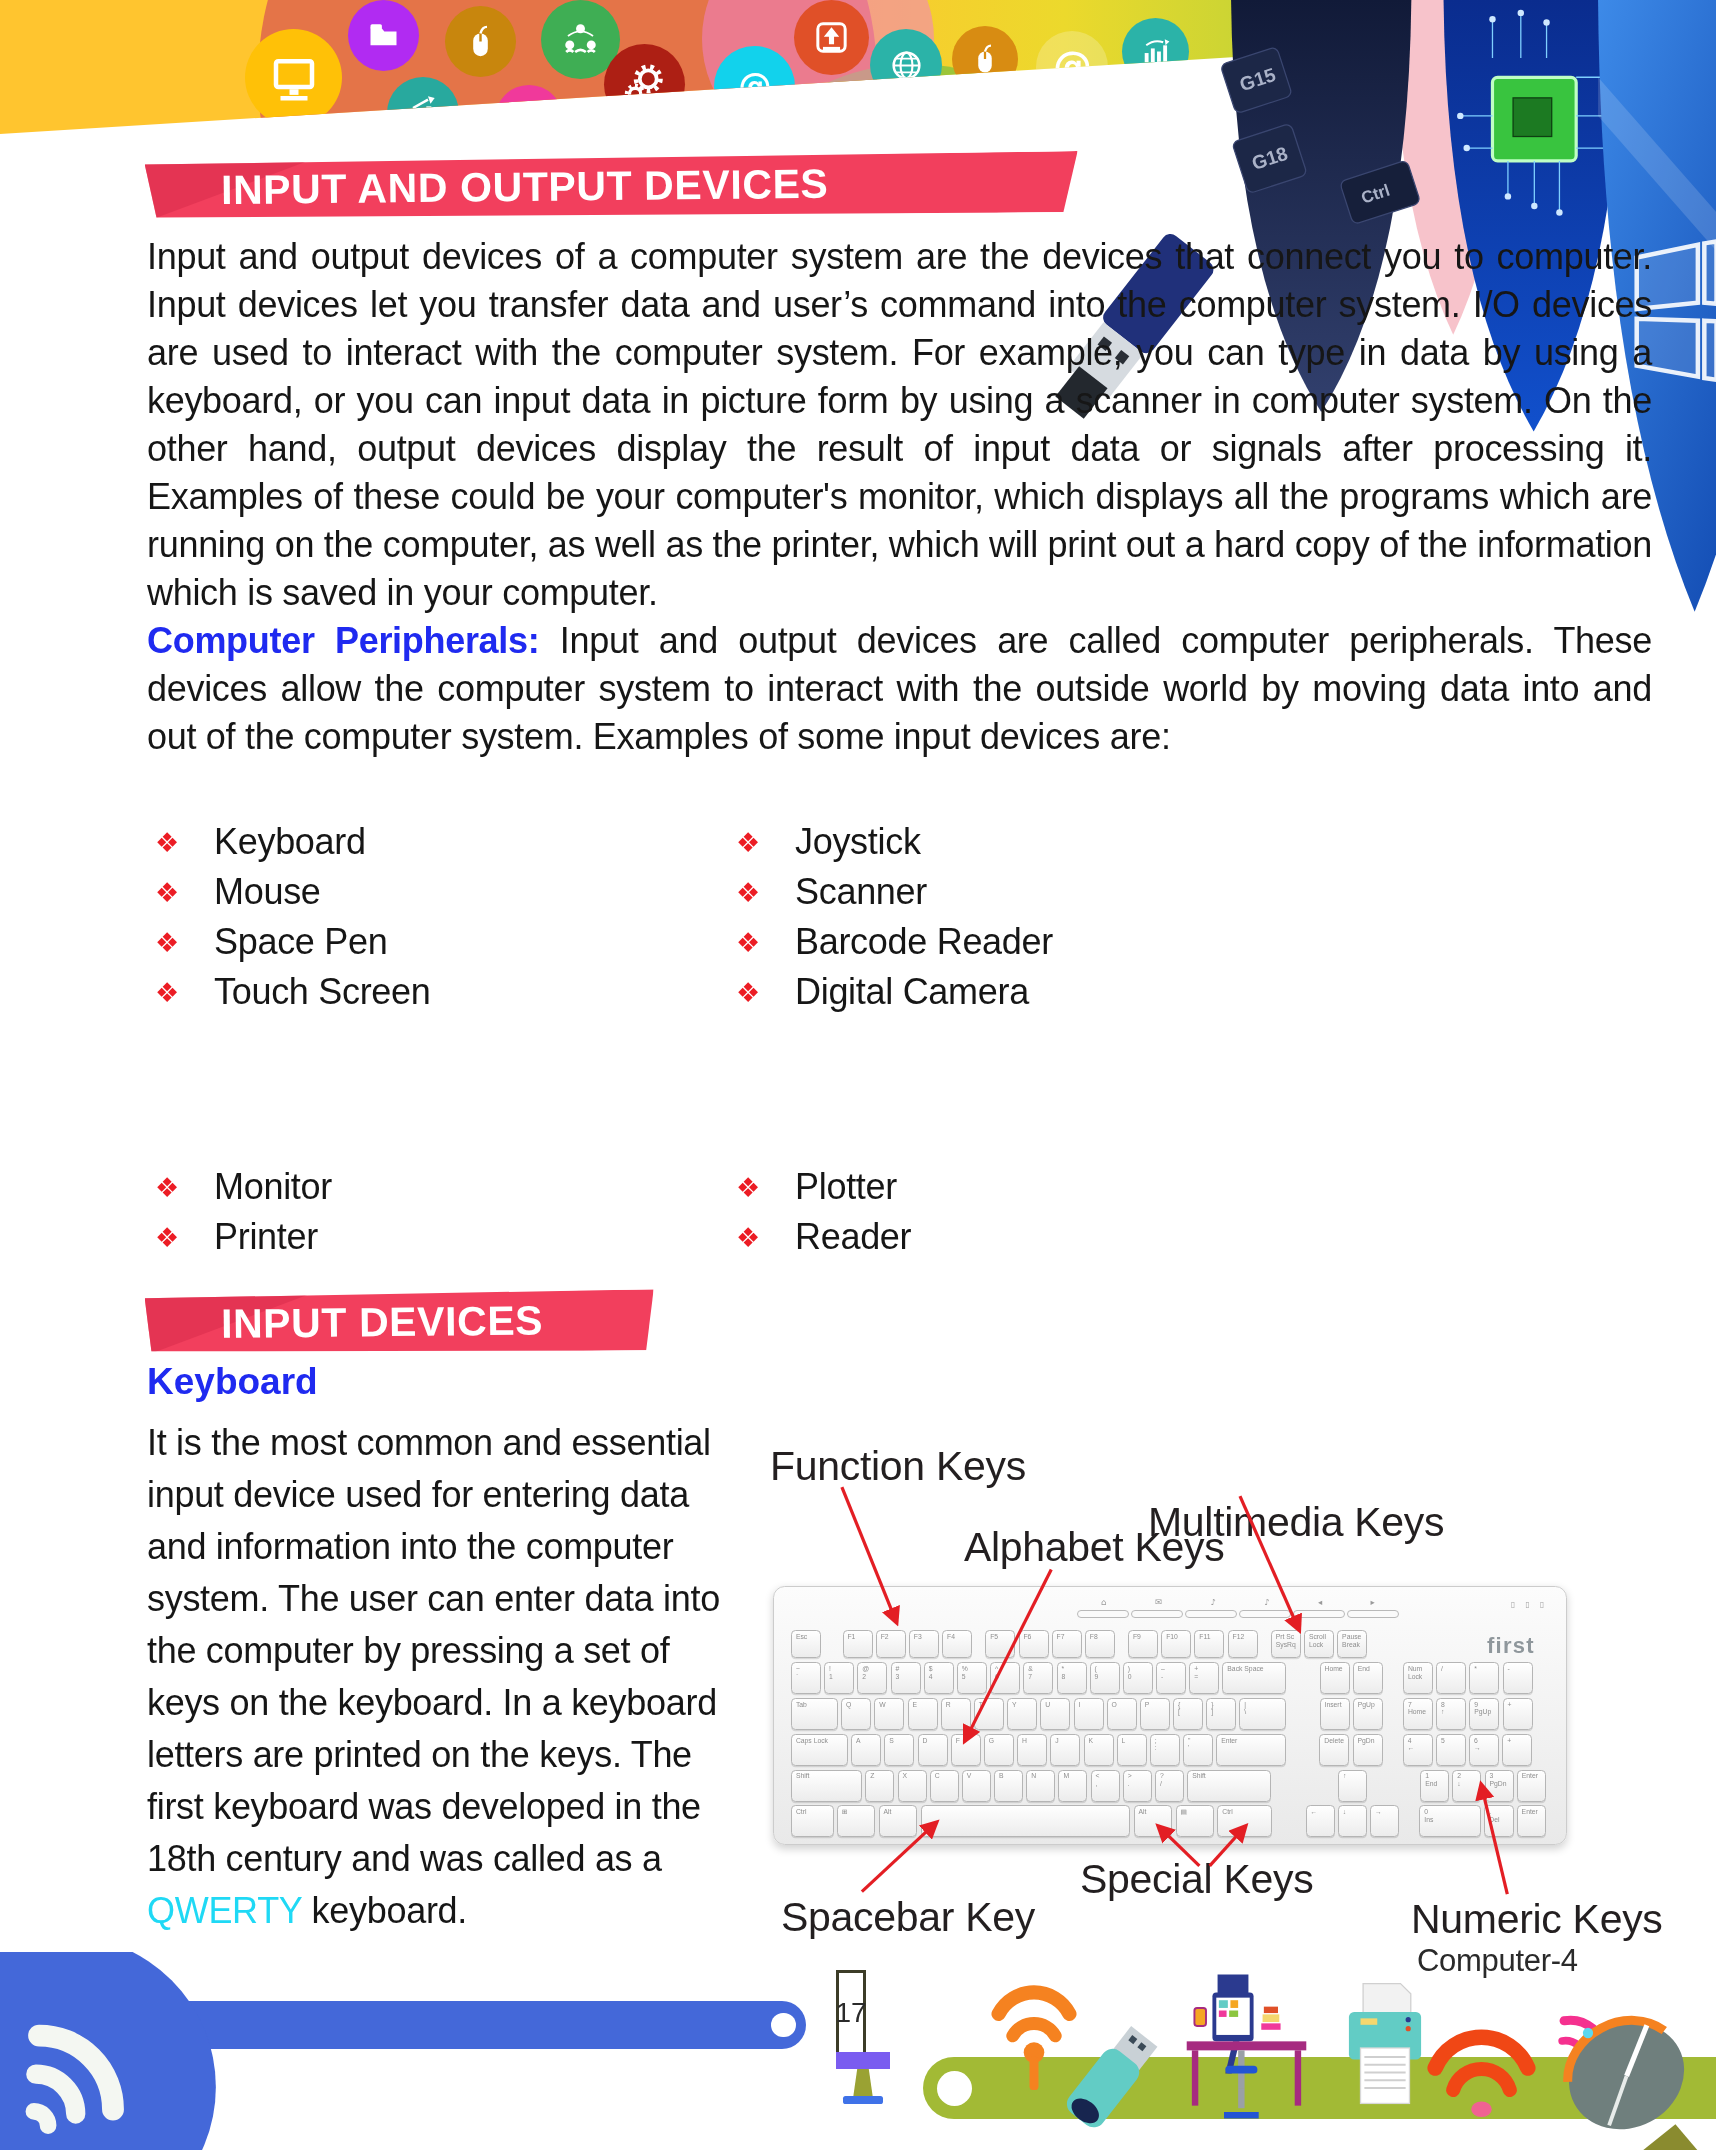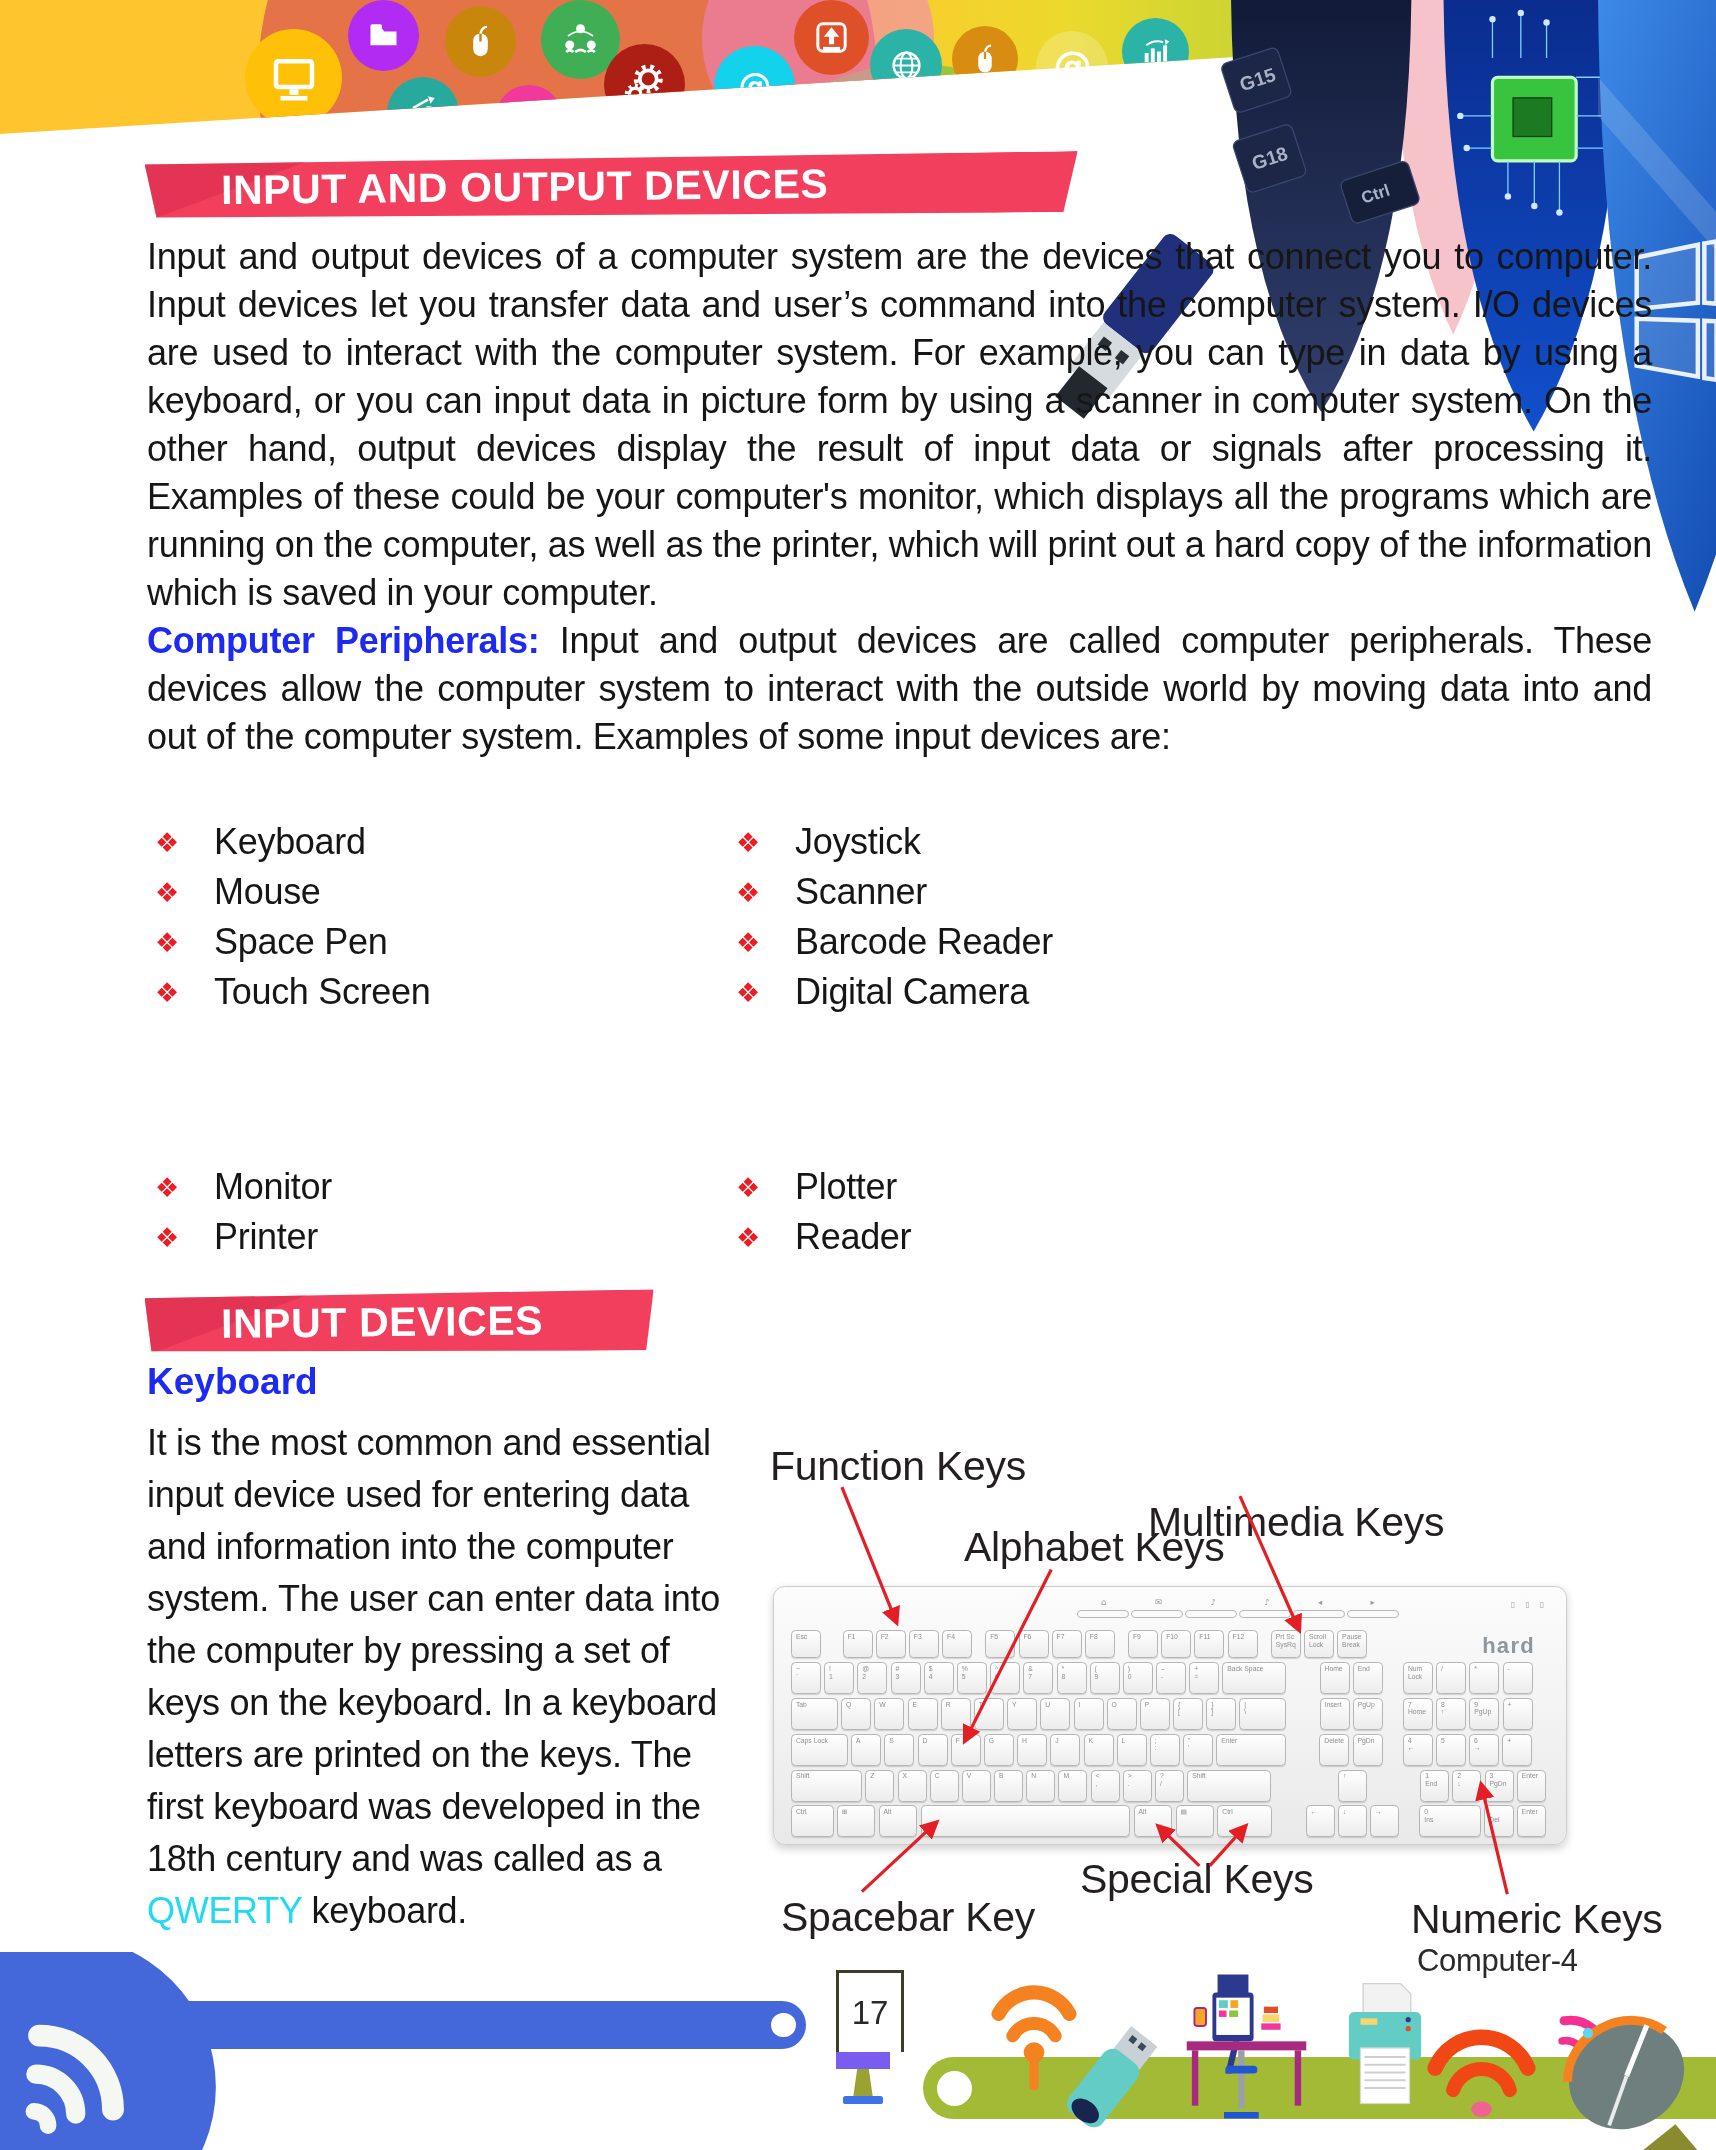--- a/index.html
+++ b/index.html
@@ -64,22 +64,22 @@
 
   .arrows{position:absolute;left:0;top:0;width:1716px;height:2151px;pointer-events:none;}
 
   .computer4{position:absolute;left:1417px;top:1943px;font-size:31px;color:#2a2a2a;letter-spacing:-0.3px;}
 
   
   .blue-bar{position:absolute;left:57px;top:2001px;width:749px;height:48px;border-radius:24px;background:#4468d9;}
   .blue-bar .dot{position:absolute;right:10.3px;top:11.6px;width:24.5px;height:24.5px;border-radius:50%;background:#ffffff;}
   .blob{position:absolute;left:0;top:1952px;}
   .page-marker{position:absolute;left:836px;top:1970px;width:54px;}
-  .page-marker .screen{box-sizing:border-box;width:68px;height:82px;background:#ffffff;border:3.2px solid #3c3c28;
-    display:flex;align-items:center;justify-content:center;font-size:33px;color:#2a2a2a;border-bottom:none;}
+  .page-marker .screen{box-sizing:border-box;width:30px;height:82px;background:#ffffff;border:3.2px solid #3c3c28;
+    display:flex;align-items:center;justify-content:center;font-size:28px;color:#2a2a2a;border-bottom:none;}
   .page-marker .strip{width:54px;height:17px;background:#7a5cf0;box-sizing:border-box;}
   .pm-stem{width:19.3px;height:27px;background:#9aa233;margin:0 auto;clip-path:polygon(20% 0,80% 0,100% 100%,0 100%);}
   .pm-base{width:40px;height:7.7px;background:#3f72e8;border-radius:2.6px;margin:0 auto;}
   .green-bar{position:absolute;left:923px;top:2057px;width:794px;height:62px;background:#a2ba35;
     border-radius:31px 0 0 31px;}
   .green-bar .hole{position:absolute;left:14px;top:13.5px;width:35px;height:35px;border-radius:50%;background:#ffffff;}
   .ficon{position:absolute;}
 </style>
 </head>
 <body>
@@ -365,21 +365,21 @@
           <i></i>
           <i></i>
           <i></i>
         </div>
     </div>
     <div class="indics">
         <span>▯</span>
         <span>▯</span>
         <span>▯</span>
       </div>
-    <div class="brand">hard</div>
+    <div class="brand">first</div>
     <div>
         <div class="krow" style="height: 28px;">
           <div class="key" style="width: 30px;">Esc</div>
           <div class="key" style="width: 30px; margin-left: 18.4px;">F1</div>
           <div class="key" style="width: 30px;">F2</div>
           <div class="key" style="width: 30px;">F3</div>
           <div class="key" style="width: 30px;">F4</div>
           <div class="key" style="width: 30px; margin-left: 10px;">F5</div>
           <div class="key" style="width: 30px;">F6</div>
           <div class="key" style="width: 30px;">F7</div>

